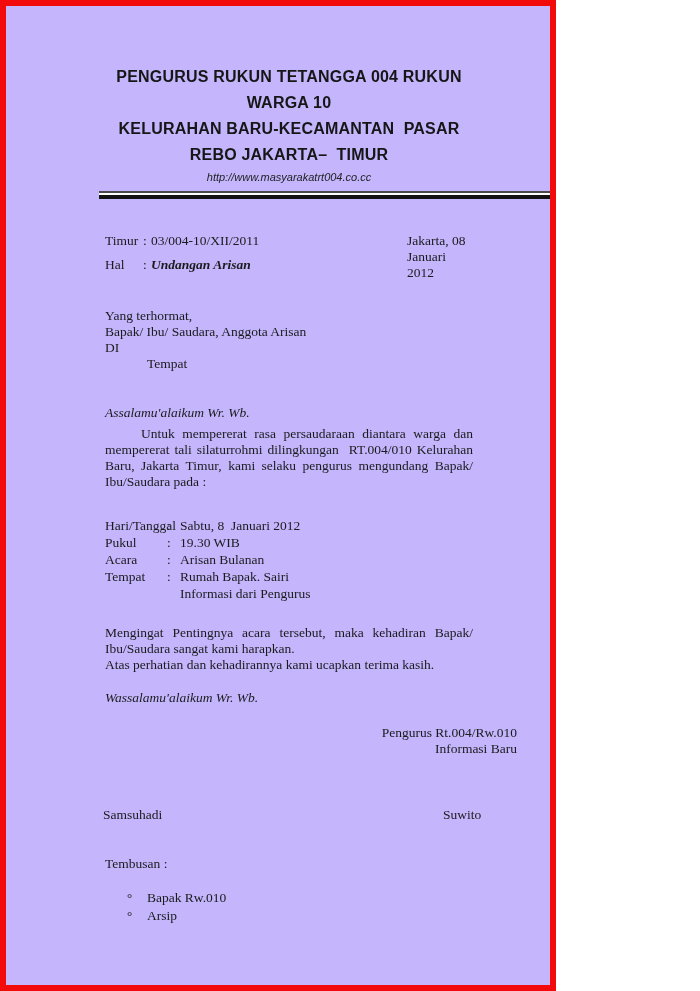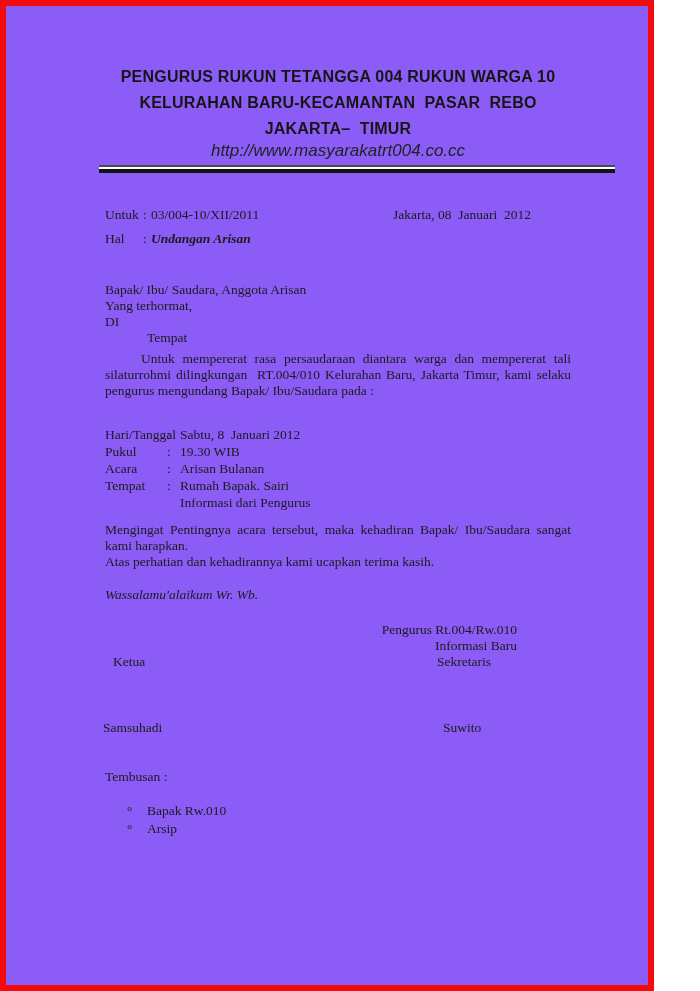--- a/index.html
+++ b/index.html
@@ -1,22 +1,22 @@
 <!DOCTYPE html>
 <html><head>
 <meta charset="utf-8">
 <style>
   html,body { margin:0; padding:0; background:#ffffff; }
   .page {
     position: relative;
-    width: 654px;
+    width: 556px;
     height: 991px;
     box-sizing: border-box;
     border: 6px solid #f30b0b;
-    background: #8b5cf6;
+    background: #c4b5fd;
     overflow: hidden;
     font-family: "Liberation Serif", serif;
     color: #1b1b1b;
   }
   .content {
     position: relative;
     margin: 0 77px 0 99px; 
   }
   .pre { white-space: pre-wrap; }
 
@@ -24,21 +24,21 @@
   .letterhead { margin-top: 58px; text-align: center; font-family: "Liberation Sans", sans-serif; }
   .lh-line1, .lh-line2 {
     font-weight: bold;
     font-size: 16px;
     line-height: 26px;
     letter-spacing: 0.2px;
     color: #161616;
   }
   .lh-url {
     font-style: italic;
-    font-size: 17px;
+    font-size: 11px;
     line-height: 18px;
     color: #222;
   }
   .rule {
     margin: 5px 0 0 -6px;
     width: 516px;
     height: 2px;
     border-top: 2px solid #4a4a4a;
     border-bottom: 4px solid #121212;
     background: #fefefe;
@@ -46,21 +46,21 @@
 
   
   .t { font-size: 13.5px; line-height: 16px; }
 
   .meta { margin-top: 34px; position: relative; }
   .meta-row { position: relative; }
   .meta-row + .meta-row { margin-top: 8px; font-family: Liberation Serif, serif; }
   .mlabel { display: inline-block; width: 38px; }
   .mcolon { display: inline-block; width: 8px; }
   .hal-value { font-weight: bold; font-style: italic; }
-  .date { position: absolute; left: 288px; top: 0; }
+  .date { position: absolute; left: 302px; top: 0; }
 
   .recipient { margin-top: 35px; }
   .recipient div { line-height: 16px; }
   .tempat-indent { margin-left: 42px; }
 
   .salam-open { margin-top: 33px; font-style: italic; }
   .salam-close { margin-top: 17px; font-style: italic; }
 
   .para {
     margin-top: 5px;
@@ -68,21 +68,21 @@
     text-indent: 36px;
     line-height: 16px;
   }
 
   .details { margin-top: 27px; }
   .details .drow { line-height: 17px; }
   .dlabel { display: inline-block; width: 62px; }
   .dcolon { display: inline-block; width: 13px; }
   .dextra { margin-left: 75px; line-height: 17px; }
 
-  .closing { margin-top: 11px; }
+  .closing { margin-top: 23px; }
   .closing .cl1 { text-align: justify; line-height: 16px; }
   .closing .cl2 { line-height: 16px; margin-top: 0; }
 
   .sig { margin-top: 19px; position: relative; }
   .sig-org { width: 412px; text-align: right; line-height: 16px; }
   .sig-roles { position: relative; height: 16px; margin-top: 0; }
   .sig-role-left { position: absolute; left: 8px; top: 0; }
   .sig-role-right { position: absolute; left: 332px; top: 0; }
   .sig-names { position: relative; height: 16px; margin-top: 50px; }
   .sig-name-left { position: absolute; left: -2px; top: 0; }
@@ -101,35 +101,36 @@
 
     <header class="letterhead">
       <div class="lh-line1">PENGURUS RUKUN TETANGGA 004 RUKUN WARGA 10</div>
       <div class="lh-line2 pre">KELURAHAN BARU-KECAMANTAN  PASAR  REBO JAKARTA–  TIMUR</div>
       <div class="lh-url">http://www.masyarakatrt004.co.cc</div>
       <div class="rule"></div>
     </header>
 
     <section class="meta t">
       <div class="meta-row">
-        <span class="mlabel">Untuk</span><span class="mcolon">:</span><span>03/004-10/XII/2011</span>
+        <span class="mlabel">Timur</span><span class="mcolon">:</span><span>03/004-10/XII/2011</span>
         <span class="date pre">Jakarta, 08  Januari  2012</span>
       </div>
       <div class="meta-row">
         <span class="mlabel">Hal</span><span class="mcolon">:</span><span class="hal-value">Undangan Arisan</span>
       </div>
     </section>
 
     <section class="recipient t">
+      <div>Yang terhormat,</div>
       <div>Bapak/ Ibu/ Saudara, Anggota Arisan</div>
-      <div>Yang terhormat,</div>
       <div>DI</div>
       <div class="tempat-indent">Tempat</div>
     </section>
 
+    <div class="salam-open t">Assalamu'alaikum Wr. Wb.</div>
 
     <p class="para t pre">Untuk mempererat rasa persaudaraan diantara warga dan mempererat tali silaturrohmi dilingkungan  RT.004/010 Kelurahan Baru, Jakarta Timur, kami selaku pengurus mengundang Bapak/ Ibu/Saudara pada :</p>
 
     <section class="details t">
       <div class="drow">
         <span class="dlabel">Hari/Tanggal</span><span class="dcolon">:</span><span class="pre">Sabtu, 8  Januari 2012</span>
       </div>
       <div class="drow">
         <span class="dlabel">Pukul</span><span class="dcolon">:</span><span>19.30 WIB</span>
       </div>
@@ -147,24 +148,20 @@
       <div class="cl2">Atas perhatian dan kehadirannya kami ucapkan terima kasih.</div>
     </section>
 
     <div class="salam-close t">Wassalamu'alaikum Wr. Wb.</div>
 
     <section class="sig t">
       <div class="sig-org">
         <div>Pengurus Rt.004/Rw.010</div>
         <div>Informasi Baru</div>
       </div>
-      <div class="sig-roles">
-        <span class="sig-role-left">Ketua</span>
-        <span class="sig-role-right">Sekretaris</span>
-      </div>
       <div class="sig-names">
         <span class="sig-name-left">Samsuhadi</span>
         <span class="sig-name-right">Suwito</span>
       </div>
     </section>
 
     <section class="tembusan t">
       <div>Tembusan :</div>
       <div class="tembusan-items">
         <div class="titem">

